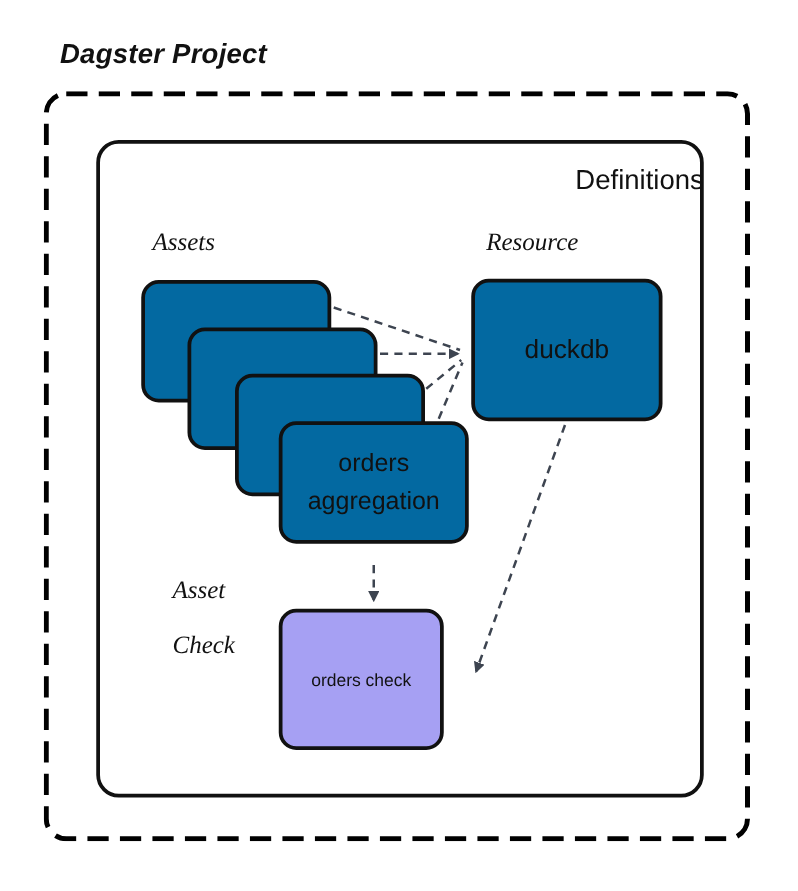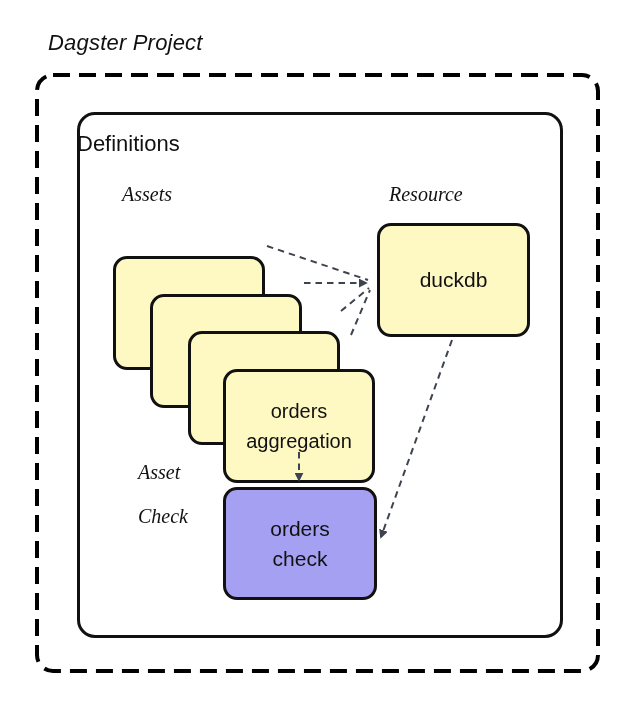--- a/index.html
+++ b/index.html
@@ -10,65 +10,65 @@
   .canvas {
     position: relative;
     width: 638px; height: 713px;
     background: var(--canvas_bg, #ffffff);
     overflow: hidden;
   }
   .abs { position: absolute; box-sizing: border-box; }
 
   .project-label {
     left: 48px; top: 30px;
-    font-size: 22px; font-style: italic; font-weight: 400;
+    font-size: 22px; font-style: italic; font-weight: 700;
     color: #111; letter-spacing: 0.2px;
   }
 
   .outer-boundary { left: 35px; top: 73px; width: 565px; height: 600px; }
   .outer-boundary svg { display: block; }
 
   .inner-box {
     left: 77px; top: 112px; width: 486px; height: 526px;
     border: 3px solid #111; border-radius: 18px;
     background: #fff;
   }
 
   .definitions-title {
     left: 77px; top: 131px; width: 486px;
-    text-align: left; font-size: 22px; color: #111; font-weight: 400;
+    text-align: right; font-size: 22px; color: #111; font-weight: 400;
   }
 
   .group-label {
     font-size: 20px; font-style: italic; font-weight: 500; color: #111; font-family: Liberation Serif, serif;
   }
   .assets-label   { left: 122px; top: 183px; }
   .resource-label { left: 389px; top: 183px; }
   .asset-check-label { left: 138px; top: 450px; width: 92px; line-height: 44px; }
 
   .node {
     border: 3.5px solid #111; border-radius: 14px;
-    background: #fef9c3;
+    background: #0369a1;
     display: flex; align-items: center; justify-content: center;
     text-align: center; color: #111;
     font-size: 20px; line-height: 30px;
   }
-  .asset-card { width: 152px; height: 114px; margin-top: 32px; }
+  .asset-card { width: 152px; height: 98px; }
   .card-1 { left: 113px; top: 224px; z-index: 1; }
   .card-2 { left: 150px; top: 262px; z-index: 2; }
   .card-3 { left: 188px; top: 299px; z-index: 3; }
   .card-4 { left: 223px; top: 337px; z-index: 4; }
   .card-4 .node-text { width: 140px; }
 
   .duckdb-node { left: 377px; top: 223px; width: 153px; height: 114px; z-index: 2; font-size: 21px; }
 
   .orders-check-node {
-    left: 223px; top: 487px; width: 154px; height: 113px; z-index: 2;
+    left: 223px; top: 487px; width: 132px; height: 113px; z-index: 2;
     background: var(--accent_purple, #A6A0F3);
-    font-size: 21px;
+    font-size: 14px;
   }
   .orders-check-node .node-text { width: 100px; }
 
   .connector-overlay {
     left: 0; top: 0; width: 638px; height: 713px;
     z-index: 10; pointer-events: none;
   }
   .connector {
     stroke: var(--connector, #3D4450);
     stroke-width: 2;

